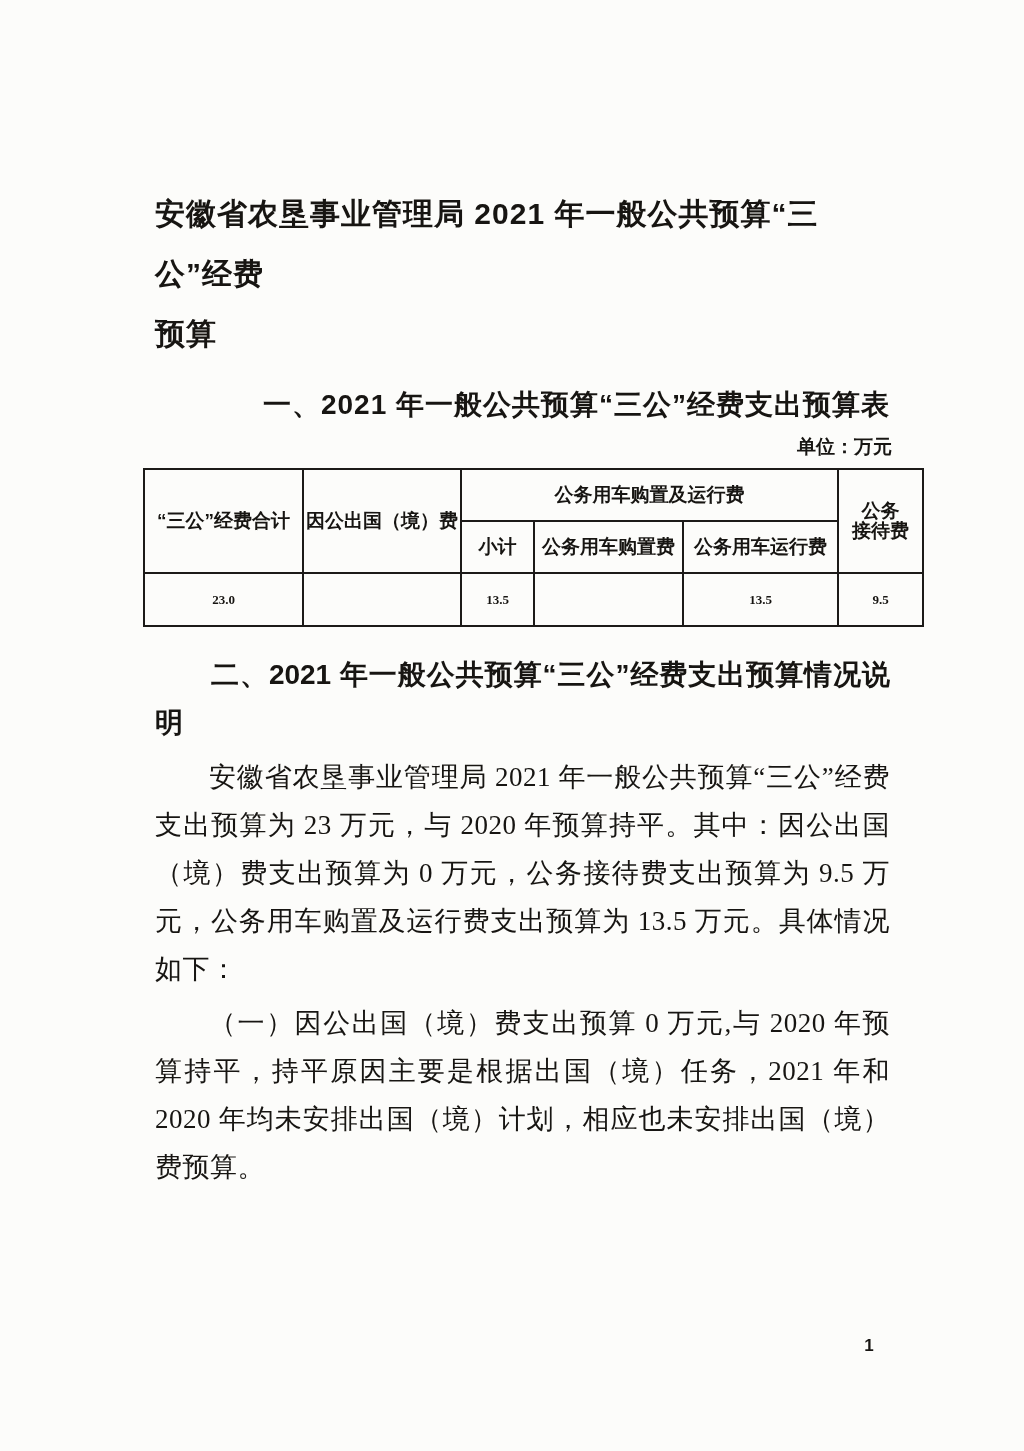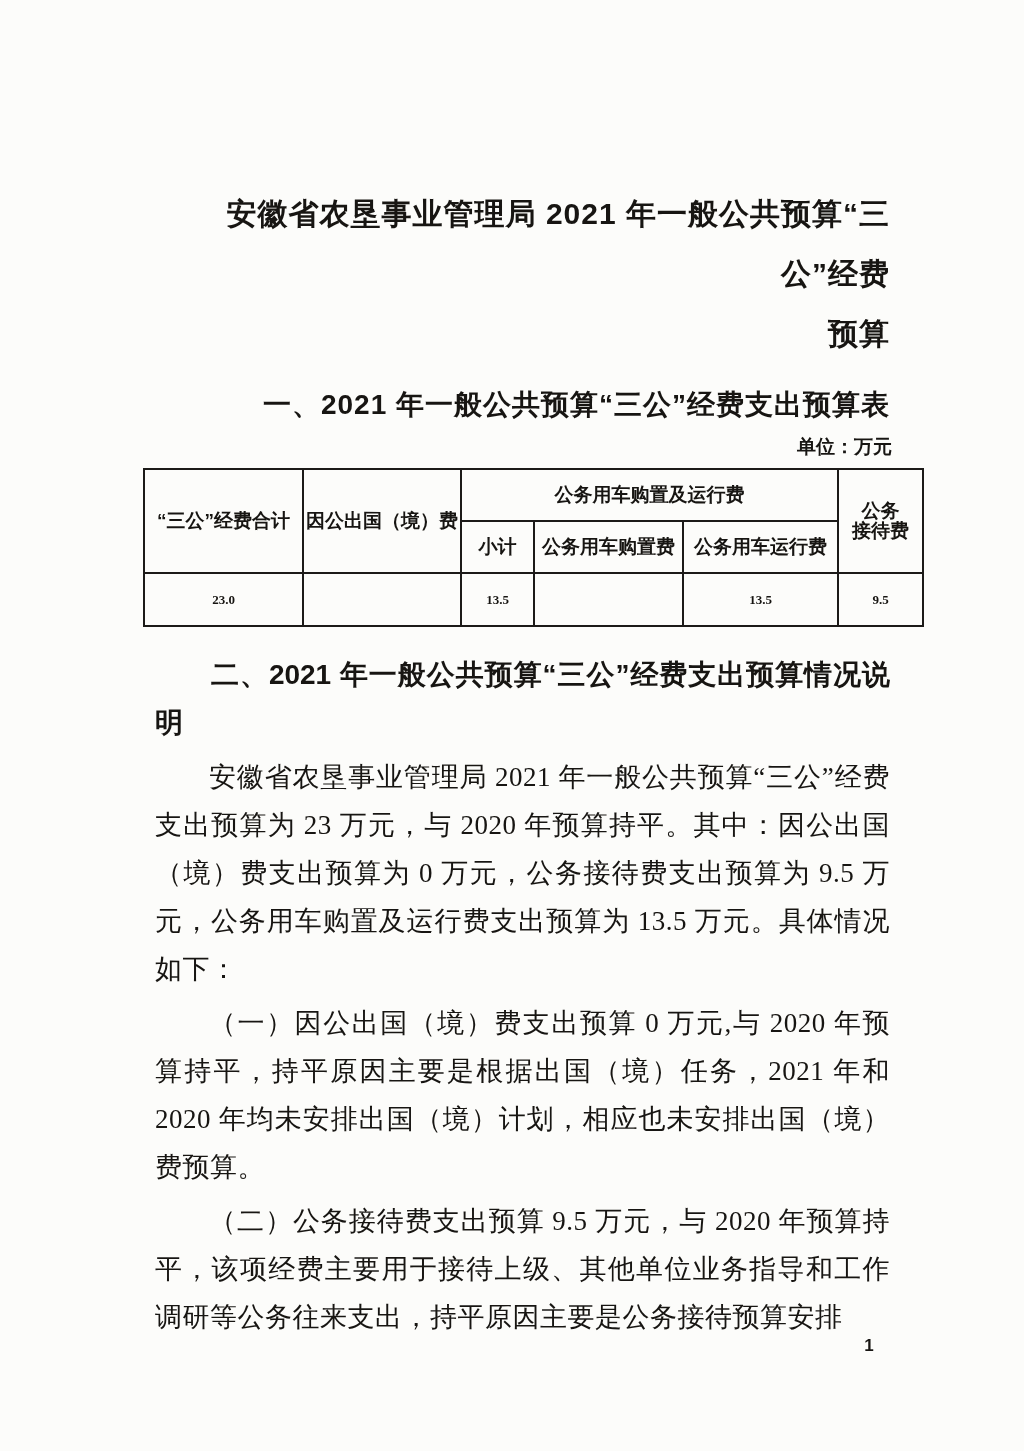--- a/index.html
+++ b/index.html
@@ -19,21 +19,21 @@
   }
   .content {
     position: absolute;
     left: 155px;
     top: 0;
     width: 735px;
     padding-top: 184px;
   }
   .doc-title {
     margin: 0;
-    text-align: right;
+    text-align: left;
     font-family: "Liberation Sans", "DejaVu Sans", sans-serif;
     font-weight: bold;
     font-size: 30px;
     line-height: 60px;
     letter-spacing: 1px;
   }
   .doc-title .title-line { display: block; }
   .section-heading-1 {
     margin: 20px 0 0 0;
     text-align: right;
@@ -165,18 +165,17 @@
         </tbody>
       </table>
     </div>
 
     <div class="section-heading-2">二、2021 年一般公共预算“三公”经费支出预算情况说明</div>
 
     <p class="body-para">安徽省农垦事业管理局 2021 年一般公共预算“三公”经费支出预算为 23 万元，与 2020 年预算持平。其中：因公出国（境）费支出预算为 0 万元，公务接待费支出预算为 9.5 万元，公务用车购置及运行费支出预算为 13.5 万元。具体情况如下：</p>
 
     <p class="body-para"><span class="lead">（一）因公出国（境）费</span><span>支出预算 0 万元,与 2020 年预算持平，持平原因主要是根据出国（境）任务，2021 年和 2020 年均未安排出国（境）计划，相应也未安排出国（境）费预算。</span></p>
 
-    <p class="body-para"><span class="lead">（二）公务接待费</span><span>支出预算 9.5 万元，与 2020 年预算持平，该项经费主要用于接待上级、其他单位业务指导和工作调研等公务往来支出，持平原因主要是公务接待预算安排</span></p>
 
   </div>
 
   <div class="page-number">1</div>
 </div>
 
 </body></html>

